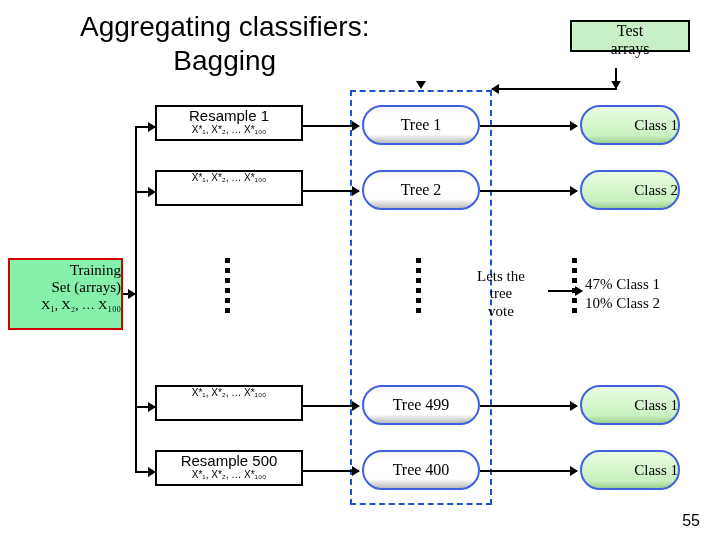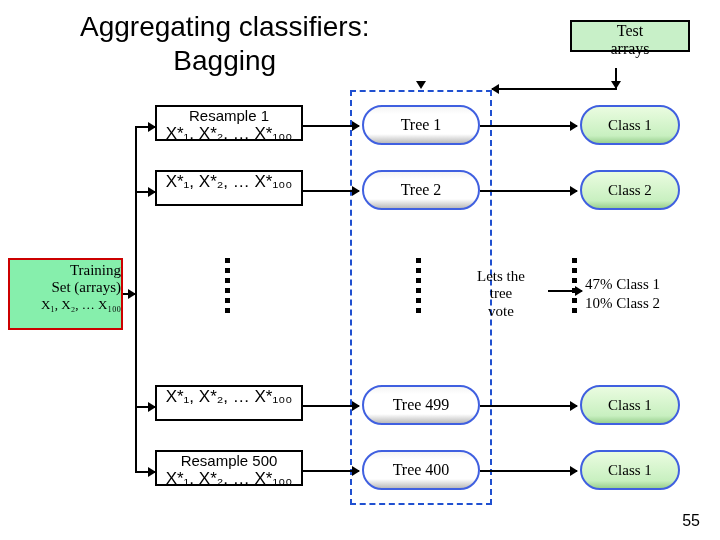--- a/index.html
+++ b/index.html
@@ -59,21 +59,21 @@
     font-family: Liberation Sans, sans-serif;
     font-size: 14px;
     line-height: 1.15;
   }
   .resample .title-line {
     display: block;
     font-size: 15px;
   }
   .resample .detail-line {
     display: block;
-    font-size: 17px;
+    font-size: 10px;
   }
   .r1 { top: 105px; left: 155px; }
   .r2 { top: 170px; left: 155px; }
   .r499 { top: 385px; left: 155px; }
   .r500 { top: 450px; left: 155px; }
   .tree {
     position: absolute;
     width: 118px;
     height: 40px;
     border-radius: 20px;
@@ -88,21 +88,21 @@
   .t2 { top: 170px; left: 362px; }
   .t499 { top: 385px; left: 362px; }
   .t500 { top: 450px; left: 362px; }
   .class-out {
     position: absolute;
     width: 100px;
     height: 40px;
     border-radius: 20px;
     background: linear-gradient(to bottom, #eafce0 0%, #c8f0c0 80%, #9ad090 100%);
     border: 2px solid #4060e0;
-    text-align: center;
+    text-align: right;
     font-family: "Comic Sans MS", cursive;
     font-size: 15px;
     line-height: 36px;
   }
   .c1 { top: 105px; left: 580px; }
   .c2 { top: 170px; left: 580px; }
   .c499 { top: 385px; left: 580px; }
   .c500 { top: 450px; left: 580px; }
   .tree-box {
     position: absolute;

